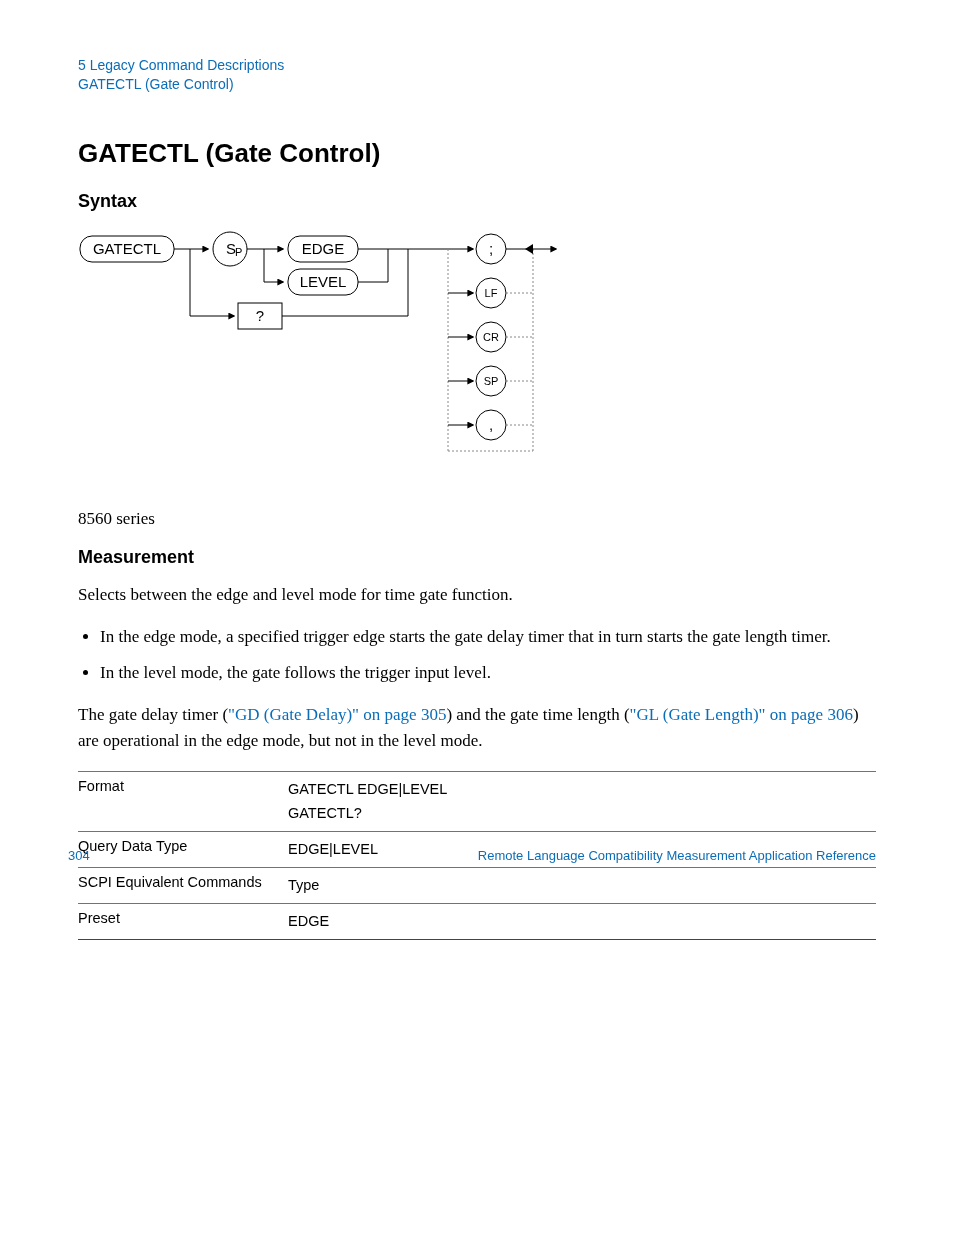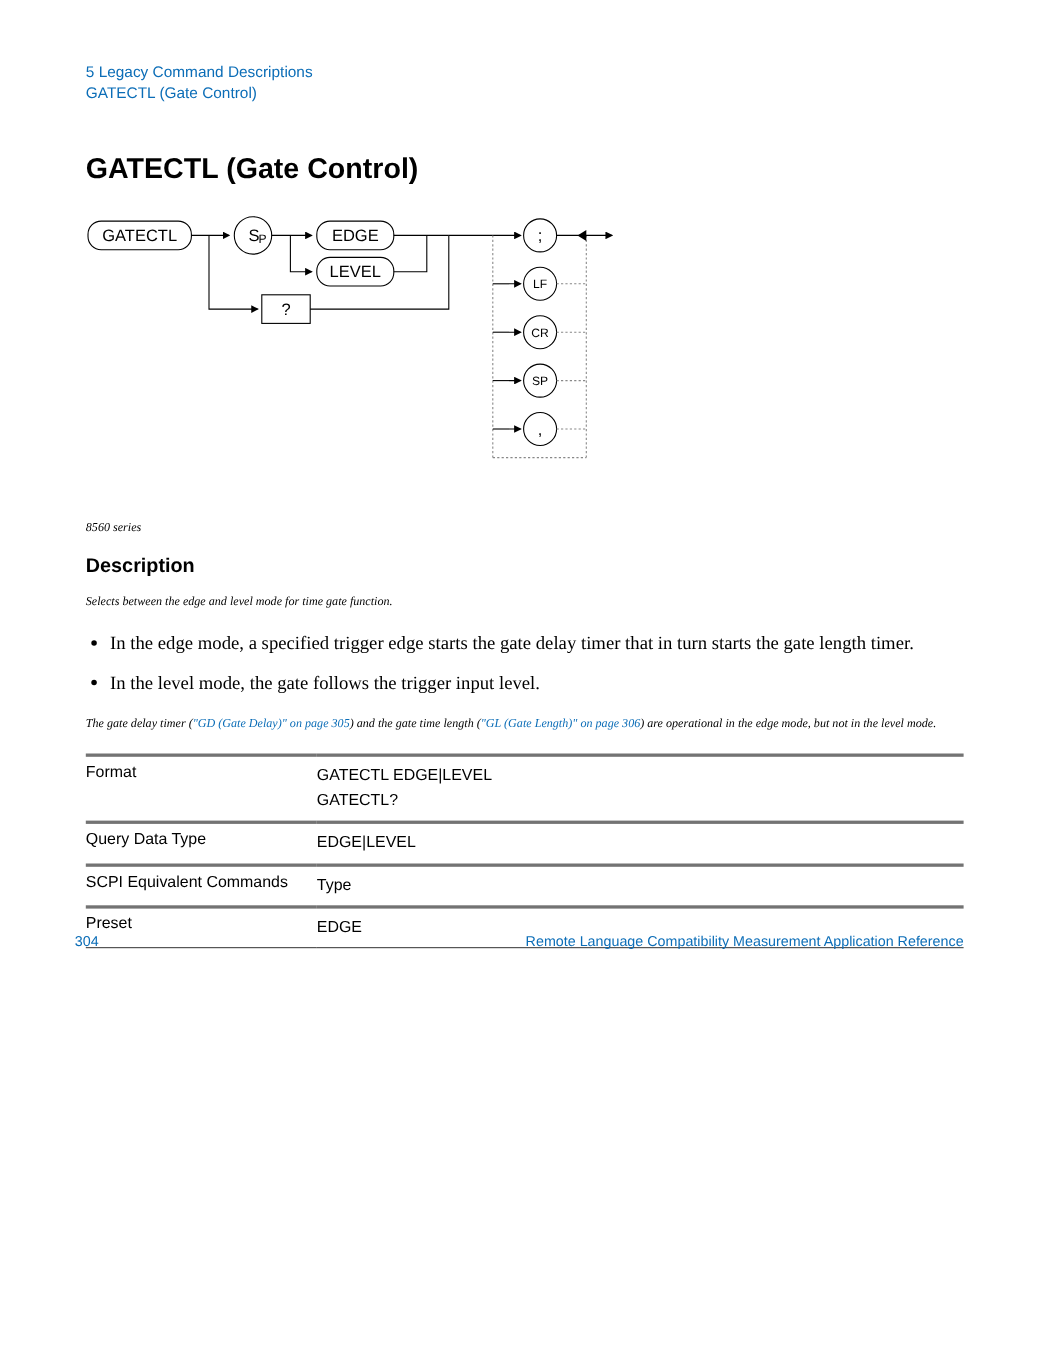--- a/index.html
+++ b/index.html
@@ -34,24 +34,23 @@
   }
   h2.section {
     font-family: Arial, Helvetica, sans-serif;
     font-weight: 700;
     font-size: 18px;
     margin: 0 0 14px 0;
   }
   .syntax-svg { margin-bottom: 28px; }
   .body-text {
     font-family: Georgia, "Times New Roman", serif;
-    font-size: 11px;
+    font-size: 17px;
     line-height: 1.5;
     margin: 0 0 16px 0;
-    font-style: italic;
   }
   ul.bullets {
     margin: 0 0 16px 0;
     padding-left: 22px;
   }
   ul.bullets li {
     font-family: Georgia, "Times New Roman", serif;
     font-size: 17px;
     line-height: 1.55;
     margin-bottom: 10px;
@@ -61,21 +60,21 @@
     width: 100%;
     border-collapse: collapse;
     margin-top: 18px;
     font-family: Arial, Helvetica, sans-serif;
     font-size: 14.5px;
   }
   table.spec td {
     padding: 6px 0 6px 0;
     vertical-align: top;
   }
-  table.spec tr { border-top: 3px solid #737373; }
+  table.spec tr { border-top: 1px solid #737373; }
   table.spec tr:last-child { border-bottom: 1px solid #444; }
   table.spec td.label { width: 210px; }
   table.spec td.value { line-height: 1.6; }
   .footer {
     position: absolute;
     left: 68px;
     right: 78px;
     bottom: 30px;
     font-family: Arial, Helvetica, sans-serif;
     font-size: 13px;
@@ -92,20 +91,21 @@
 
 <div class="page">
 
   <div class="breadcrumb">
     <span>5  Legacy Command Descriptions</span><br>
     <span>GATECTL (Gate Control)</span>
   </div>
 
   <h1 class="title">GATECTL (Gate Control)</h1>
 
+  <h2 class="section">Syntax</h2>
 
   <div class="syntax-svg">
     <svg width="480" height="248" viewBox="0 0 480 248">
       <defs>
         <marker id="arrow" viewBox="0 0 10 10" refX="8" refY="5" markerWidth="7" markerHeight="7" orient="auto-start-reverse">
           <path d="M 0 0 L 10 5 L 0 10 z" fill="#000"></path>
         </marker>
       </defs>
 
       <rect x="2" y="10" rx="12" ry="12" width="94" height="26" fill="#fff" stroke="#000"></rect>
@@ -168,21 +168,21 @@
       <line x1="370" y1="225" x2="455" y2="225" stroke="#888" stroke-dasharray="2,2"></line>
 
       <line x1="428" y1="23" x2="478" y2="23" stroke="#000" marker-end="url(#arrow)"></line>
 
       <polygon points="455,18 455,28 447,23" fill="#000"></polygon>
     </svg>
   </div>
 
   <p class="body-text">8560 series</p>
 
-  <h2 class="section">Description</h2>
+  <h2 class="section">Measurement</h2>
   <p class="body-text">Selects between the edge and level mode for time gate function.</p>
 
   <ul class="bullets">
     <li>In the edge mode, a specified trigger edge starts the gate delay timer that in turn starts the gate length timer.</li>
     <li>In the level mode, the gate follows the trigger input level.</li>
   </ul>
 
   <p class="body-text">
     <span>The gate delay timer (</span><a class="link">"GD (Gate Delay)" on page 305</a><span>) and the gate time length (</span><a class="link">"GL (Gate Length)" on page 306</a><span>) are operational in the edge mode, but not in the level mode.</span>
   </p>

